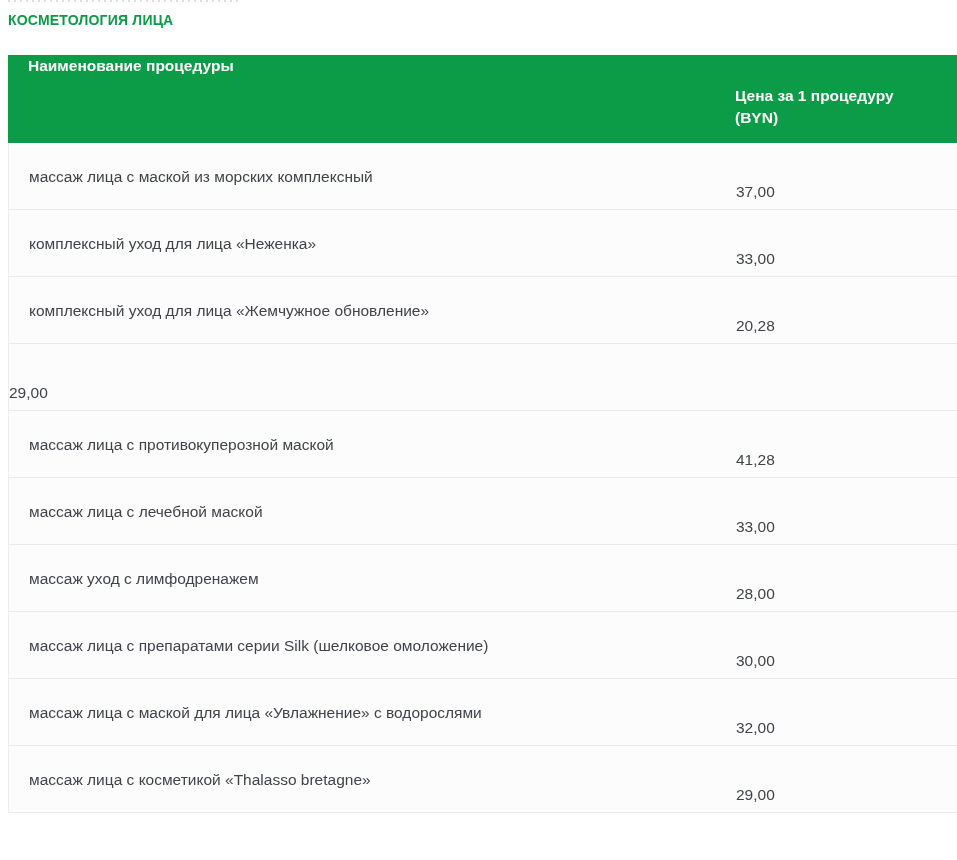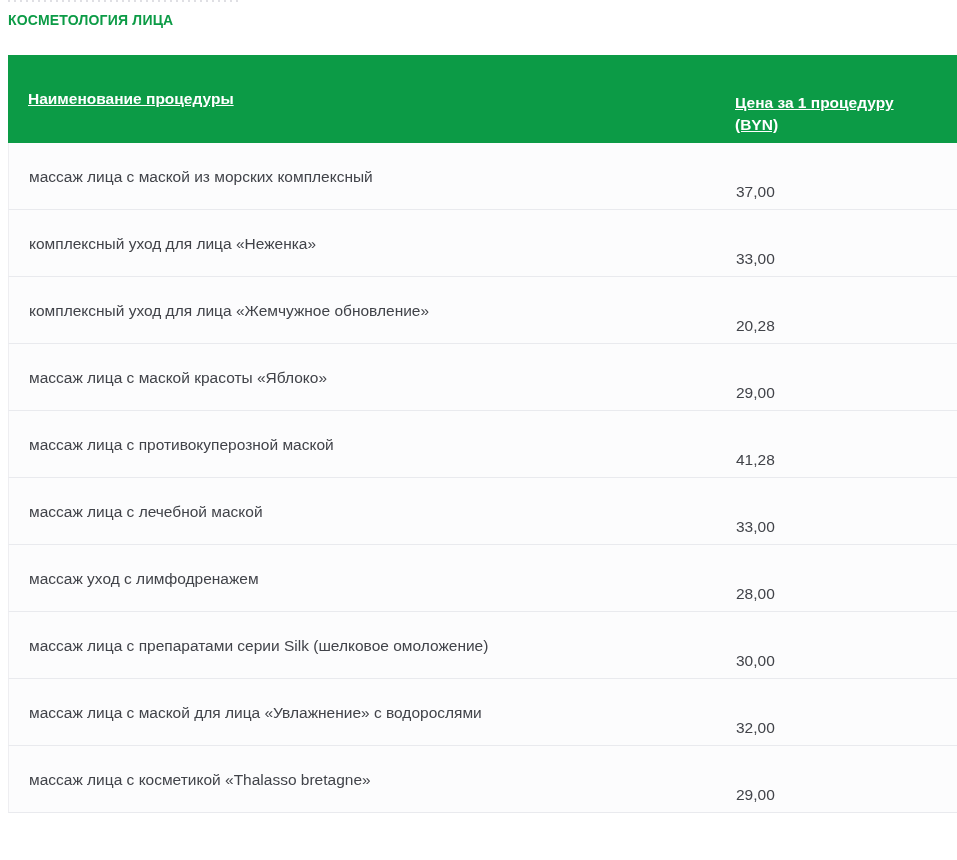--- a/index.html
+++ b/index.html
@@ -23,25 +23,24 @@
     margin:9px 0 0 8px;
     font-size:14px;font-weight:bold;line-height:22px;
     letter-spacing:.2px;
     color:var(--green);
   }
   .price-table{
     margin:24px 0 0 8px;
     width:949px;
   }
   .thead{
-    display:flex;align-items:center;
+    display:flex;align-items:flex-start;
     min-height:88px;
     background:var(--green);
     color:#ffffff;
-    text-decoration:underline;
   }
   .tr{
     display:flex;align-items:center;
     height:66px;
     background:var(--row-bg);
     border-bottom:1px solid var(--sep);
     border-left:1px solid #eeeef1;
   }
   .cell-name{
     flex:0 0 727px;box-sizing:border-box;
@@ -87,21 +86,20 @@
         <div class="cell-name">комплексный уход для лица «Неженка»</div>
         <div class="cell-price">33,00</div>
       </div>
 
       <div class="tr">
         <div class="cell-name">комплексный уход для лица «Жемчужное обновление»</div>
         <div class="cell-price">20,28</div>
       </div>
 
       <div class="tr">
-        <div class="cell-name">массаж лица с маской красоты «Яблоко»</div>
         <div class="cell-price">29,00</div>
       </div>
 
       <div class="tr">
         <div class="cell-name">массаж лица с противокуперозной маской</div>
         <div class="cell-price">41,28</div>
       </div>
 
       <div class="tr">
         <div class="cell-name">массаж лица с лечебной маской</div>

